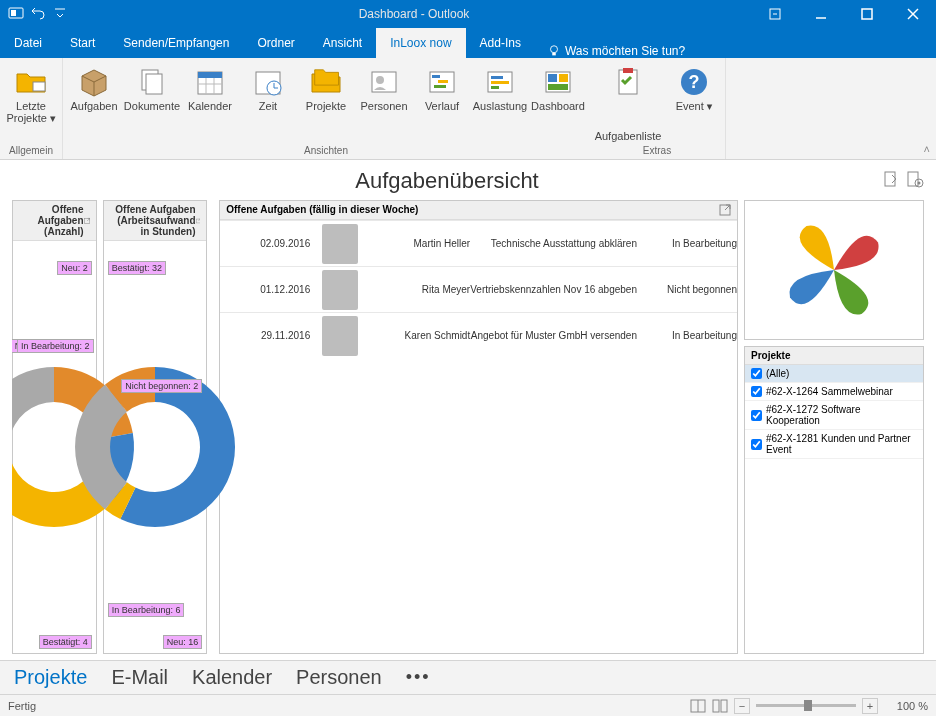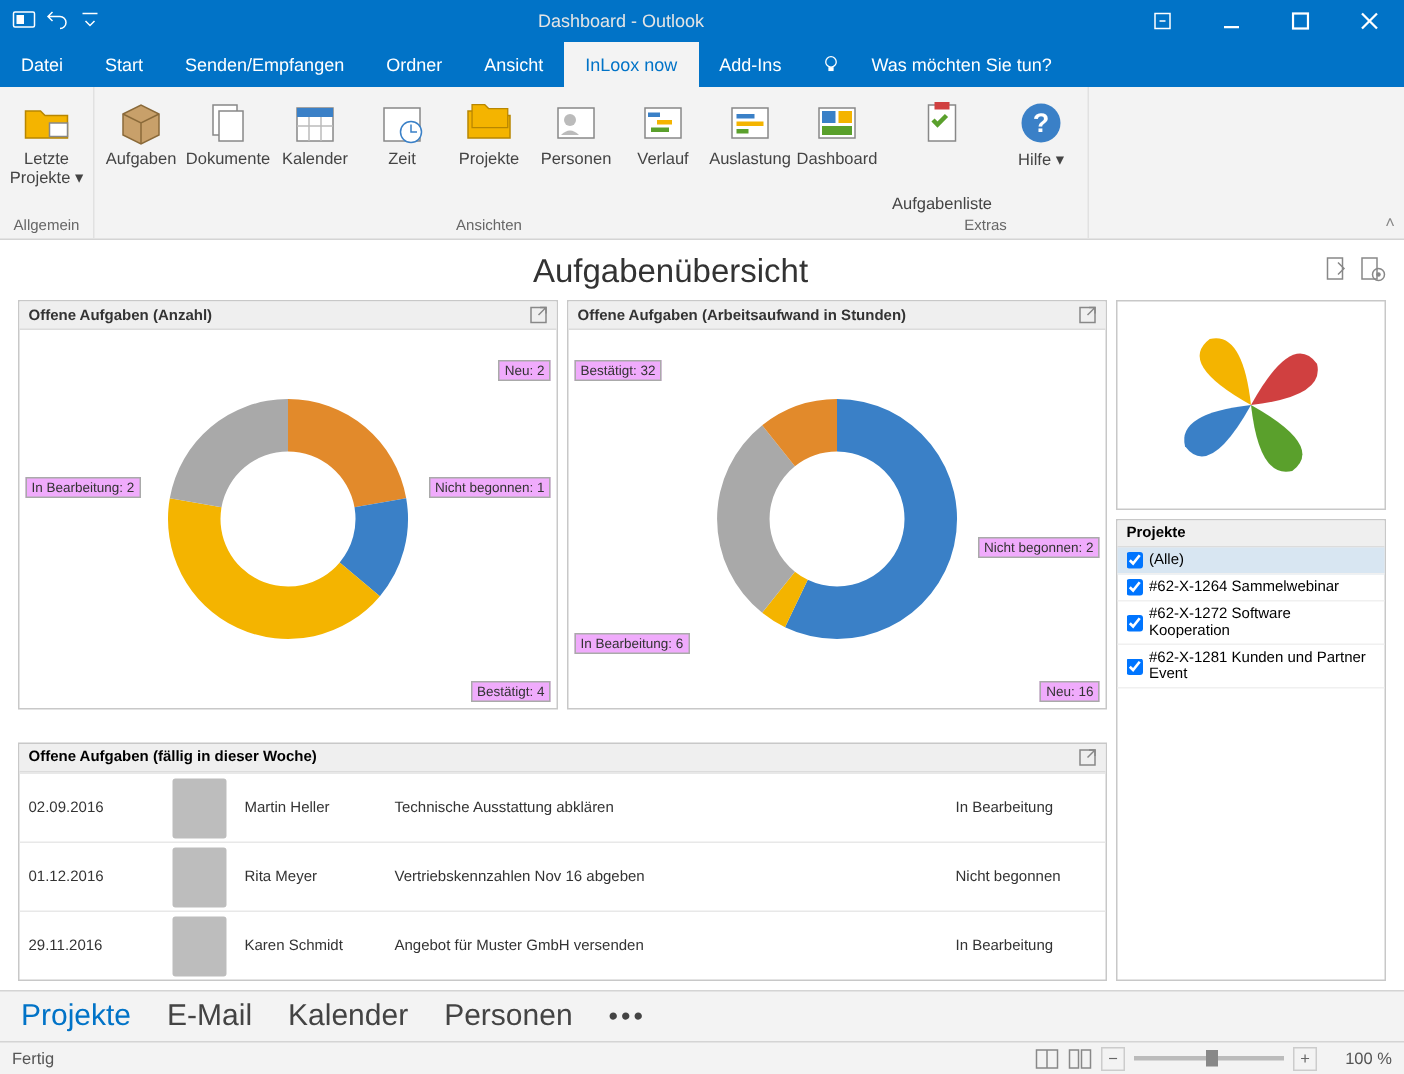--- a/index.html
+++ b/index.html
@@ -11,42 +11,42 @@
 .titlebar .sysicons-left .ic { width: 16px; height: 16px; fill: #fff; }
 .titlebar .title { flex: 1; text-align: center; }
 .titlebar .winbtns { display: flex; }
 .titlebar .winbtns .wb { width: 46px; height: 28px; display: flex; align-items: center; justify-content: center; cursor: pointer; }
 .titlebar .winbtns .wb svg { width: 12px; height: 12px; stroke: #fff; fill: none; }
 
 
 .menubar { height: 30px; background: #0173c7; display: flex; align-items: stretch; color: #fff; font-size: 12px; }
 .menubar .mi { padding: 0 14px; display: flex; align-items: center; cursor: pointer; }
 .menubar .mi.active { background: #f3f3f3; color: #0173c7; }
-.menubar .tellme { display: flex; align-items: center; gap: 20px; padding: 0 12px; }
+.menubar .tellme { display: flex; align-items: flex-end; gap: 4px; padding: 0 12px; }
 
 
 .ribbon { height: 102px; background: #f3f3f3; border-bottom: 1px solid #d4d4d4; display: flex; position: relative; }
 .rgroup { display: flex; flex-direction: column; padding: 4px 2px 0 2px; border-right: 1px solid #e1e1e1; }
 .rgroup .btns { flex: 1; display: flex; }
 .rgroup .glabel { font-size: 10px; color: #666; text-align: center; padding: 2px 0 3px; }
 .rbtn { width: 58px; display: flex; flex-direction: column; align-items: center; gap: 2px; padding-top: 4px; cursor: pointer; font-size: 11px; color: #444; text-align: center; }
 .rbtn.wide { width: 74px; gap: 32px; }
 .rbtn .ricon { width: 32px; height: 32px; }
 .ribbon .collapse { position: absolute; right: 6px; bottom: 4px; font-size: 11px; color: #888; cursor: pointer; }
 
 
 .content { flex: 1; background: #fff; padding: 4px 12px 6px 12px; display: flex; flex-direction: column; overflow: hidden; }
 .hdr { display: flex; align-items: center; }
 .hdr .pagetitle { flex: 1; text-align: center; font-size: 22px; font-weight: 400; color: #333; margin-top: 4px; }
 .hdr .tools { display: flex; gap: 6px; }
 .hdr .tools .t { width: 18px; height: 18px; cursor: pointer; }
 .hdr .tools svg { width: 18px; height: 18px; fill: #888; }
 
 .dash { flex: 1; display: flex; gap: 6px; margin-top: 6px; overflow: hidden; }
-.leftcol { flex: 1; display: flex; flex-direction: column; gap: 22px; }
+.leftcol { flex: 1; display: flex; flex-direction: row; gap: 12px; text-align: right; }
 .chartrow { display: flex; gap: 6px; flex: 1; }
 .panel { border: 1px solid #c8c8c8; background: #fff; display: flex; flex-direction: column; }
 .panel .ptitle { font-size: 10px; font-weight: bold; color: #333; padding: 3px 6px; background: #efefef; border-bottom: 1px solid #dcdcdc; display: flex; justify-content: space-between; align-items: center; }
 .panel .ptitle .exp { width: 12px; height: 12px; fill: #888; cursor: pointer; }
 .chartarea { flex: 1; position: relative; }
 .callout { position: absolute; font-size: 9px; background: #f0abfc; border: 1px solid #aaa; padding: 1px 3px; color: #333; white-space: nowrap; }
 .donut { position: absolute; left: 50%; top: 50%; transform: translate(-50%, -50%); }
 
 
 .rightcol { width: 180px; display: flex; flex-direction: column; gap: 6px; }
@@ -244,21 +244,21 @@
             <rect x="11" y="2" width="10" height="5" fill="#d04040"></rect>
             <path d="M10 14 l3 3 l6 -6" stroke="#5aa02c" fill="none" stroke-width="3"></path>
           </svg>
           <span>Aufgabenliste</span>
         </div>
       <div class="rbtn">
           <svg class="ricon" viewBox="0 0 32 32">
             <circle cx="16" cy="16" r="13" fill="#3a80c7"></circle>
             <text x="16" y="22" font-size="18" fill="#fff" text-anchor="middle" font-weight="bold">?</text>
           </svg>
-          <span>Hilfe ▾</span>
+          <span>Event ▾</span>
         </div>
     </div>
     <div class="glabel">Extras</div>
   </div>
   <div class="collapse">˄</div>
 </div>
 
 <div class="content">
   <div class="hdr">
     <div class="pagetitle">Aufgabenübersicht</div>

